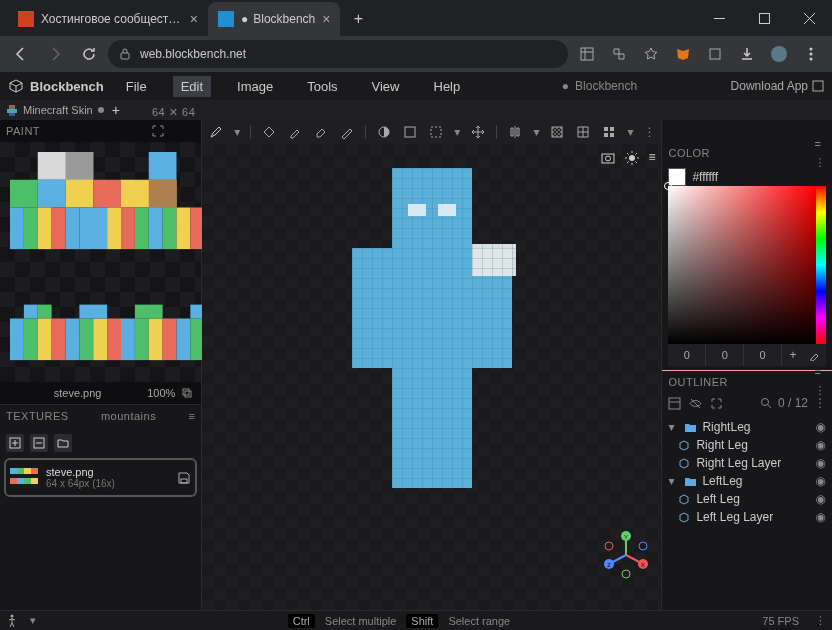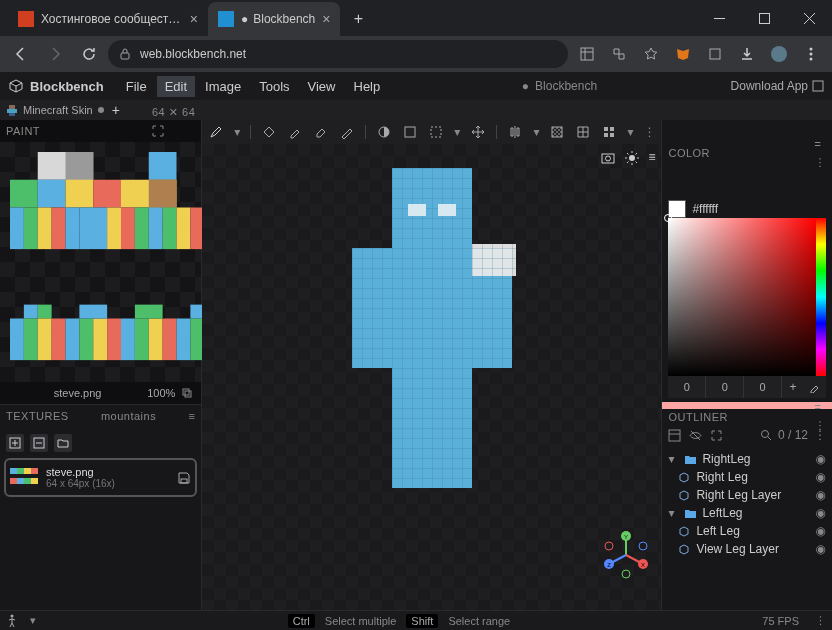--- a/index.html
+++ b/index.html
@@ -21,21 +21,21 @@
 .browser-toolbar { height: 36px; background: #35363a; display: flex; align-items: center; padding: 0 6px; gap: 4px; }
 .br-btn { width: 30px; height: 30px; display: flex; align-items: center; justify-content: center; color: #ccc; border-radius: 50%; }
 .br-btn.dis { color: #666; }
 .url-bar { flex: 1; height: 28px; background: #202124; border-radius: 14px; display: flex; align-items: center; padding: 0 10px; gap: 8px; color: #ccc; }
 .url-bar .lock { color: #9aa0a6; }
 .ext-icons { display: flex; gap: 2px; }
 
 
 .app-topbar { height: 28px; background: #1a1a1d; display: flex; align-items: center; padding: 0 8px; font-size: 13px; color: #ccc; }
 .app-logo { display: flex; align-items: center; gap: 6px; font-weight: 600; margin-right: 14px; }
-.menu-items { display: flex; gap: 2px; }
+.menu-items { display: flex; gap: 18px; }
 .menu-item { padding: 3px 8px; }
 .menu-item.hl { background: #3a3d44; }
 .app-tab-area { flex: 1; display: flex; justify-content: center; gap: 6px; color: #888; font-size: 12px; }
 .download-app { color: #aaa; font-size: 12px; display: flex; align-items: center; gap: 4px; }
 
 .subbar { height: 20px; background: #202023; display: flex; align-items: center; padding: 0 6px; gap: 8px; }
 .subbar-item { display: flex; align-items: center; gap: 5px; color: #aaa; font-size: 11px; }
 .subbar-dot { width: 6px; height: 6px; border-radius: 50%; background: #888; }
 .subbar-plus { color: #ccc; font-size: 14px; }
 
@@ -72,21 +72,21 @@
 .center-viewport { flex: 1; background: repeating-conic-gradient(#1a1a1d 0 25%, #1e1e21 0 50%) 0 0/24px 24px; position: relative; overflow: hidden; }
 .vp-topright { position: absolute; top: 6px; right: 6px; display: flex; gap: 8px; color: #ccc; }
 .gizmo { position: absolute; bottom: 30px; right: 10px; width: 50px; height: 50px; }
 
 .mode-tabs { position: absolute; top: 24px; right: 6px; display: flex; gap: 8px; font-size: 13px; }
 .mode-tab { color: #888; padding: 2px 4px; }
 .mode-tab.active { color: #5aa9e6; border-bottom: 2px solid #5aa9e6; }
 
 
 .color-sec { padding: 4px 6px; }
-.color-row { display: flex; align-items: center; gap: 6px; margin-top: 32px; }
+.color-row { display: flex; align-items: center; gap: 6px; }
 .swatch { width: 18px; height: 18px; background: #fff; border: 1px solid #555; }
 .color-hex { color: #ccc; font-size: 12px; }
 .picker-tabs { display: flex; margin-top: 6px; border-bottom: 1px solid #333; }
 .picker-tab { flex: 1; text-align: center; padding: 4px 0; color: #888; font-size: 11px; }
 .picker-tab.active { color: #ccc; border-bottom: 2px solid #5aa9e6; }
 .picker-gear { width: 20px; display: flex; align-items: center; justify-content: center; color: #888; }
 .picker-body { position: relative; }
 .sv-plane { height: 158px; background: linear-gradient(to top, #000, transparent), linear-gradient(to right, #fff, #ff0000); position: relative; }
 .sv-cursor { position: absolute; width: 8px; height: 8px; border: 1px solid #fff; border-radius: 50%; left: -4px; top: -4px; }
 .hue-strip { width: 10px; height: 158px; background: linear-gradient(to bottom, #f00, #ff0, #0f0, #0ff, #00f, #f0f, #f00); position: absolute; right: 0; top: 0; }
@@ -586,21 +586,21 @@
         <div class="rgb-cell">0</div>
         <div class="rgb-extra">+</div>
         <div class="rgb-extra">
             <svg width="12" height="12" viewBox="0 0 12 12">
               <path d="M2 10l5-5 2 2-5 5H2z" fill="none" stroke="#aaa"></path>
             </svg>
           </div>
       </div>
     </div>
 
-    <div class="panel-header" style="border-top:7px solid #fca5a5">
+    <div class="panel-header" style="border-top:1px solid #fca5a5">
       <span>OUTLINER</span>
       <div class="hdr-ctrls">
           <span>=</span>
           <span>⋮</span>
         </div>
     </div>
     <div class="outliner-toolbar">
       <div style="display:flex;gap:8px">
         <span>
             <svg width="13" height="13" viewBox="0 0 13 13">
@@ -678,21 +678,21 @@
           </span>
         <span>Left Leg</span>
         <span class="tree-eye">◉</span>
       </div>
       <div class="tree-item indent1">
         <span class="tree-icon cube">
             <svg width="12" height="12" viewBox="0 0 12 12">
               <path d="M2 4l4-2 4 2v5l-4 2-4-2z" fill="none" stroke="#7aa8d8"></path>
             </svg>
           </span>
-        <span>View Leg Layer</span>
+        <span>Left Leg Layer</span>
         <span class="tree-eye">◉</span>
       </div>
     </div>
   </div>
 </div>
 
 <div class="status-bar">
   <span class="status-person">
       <svg width="12" height="14" viewBox="0 0 12 14">
         <circle cx="6" cy="2" r="1.5" fill="#aaa"></circle>

